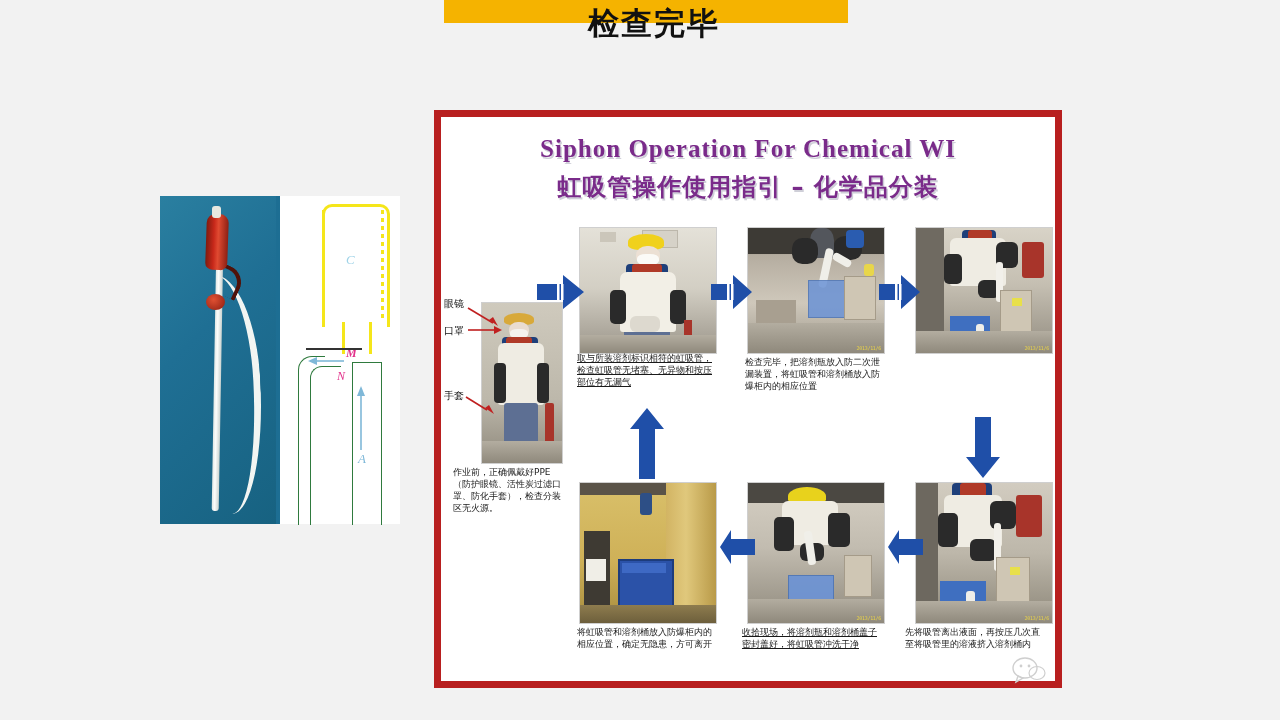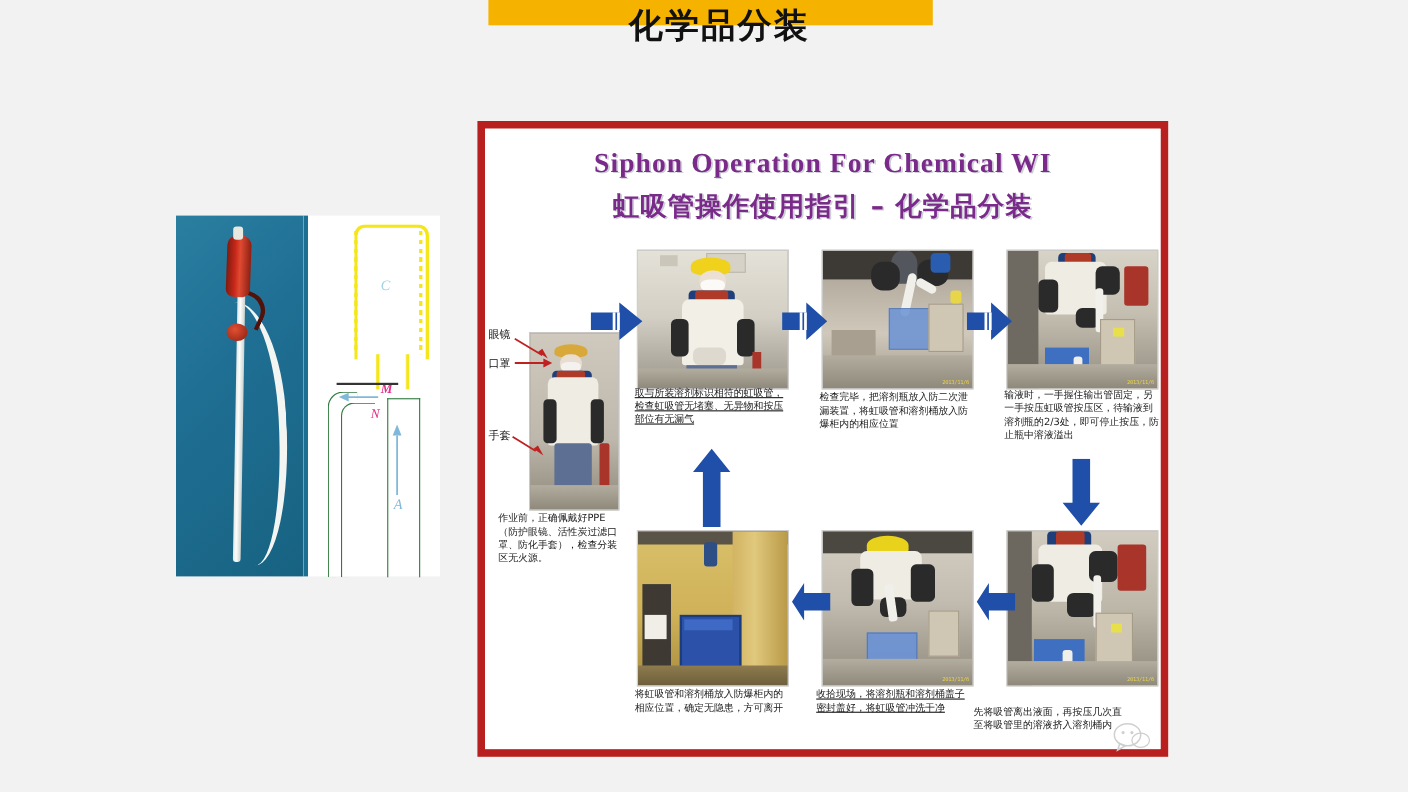--- a/index.html
+++ b/index.html
@@ -164,21 +164,21 @@
   }
   
   .scene{position:absolute;inset:0;}
   .floor{position:absolute;left:0;bottom:0;width:100%;
     background:linear-gradient(180deg,#b3ada0,#8f897c);}
 </style>
 </head>
 <body>
 
 <div id="title-banner"></div>
-<div id="page-title">化学品分装</div>
+<div id="page-title">检查完毕</div>
 
 <div id="left-figures">
 
   <div id="siphon-photo">
     <div class="tube-curve"></div>
     <div class="tube-long"></div>
     <div class="joint"></div>
     <div class="bulb"></div>
     <div class="bulb-tip"></div>
     <div class="collar"></div>
@@ -302,21 +302,20 @@
       <div style="position:absolute;left:80px;top:34px;width:7px;height:40px;background:#f2f0ea;border-radius:3px;"></div>
       <div style="position:absolute;left:84px;top:62px;width:30px;height:46px;background:#cfc6b4;border:1px solid #a59b89;"></div>
       <div style="position:absolute;left:96px;top:70px;width:10px;height:8px;background:#e8e04a;"></div>
       <div style="position:absolute;left:106px;top:14px;width:22px;height:36px;background:#a8342a;border-radius:3px;"></div>
       <div style="position:absolute;left:34px;top:88px;width:40px;height:30px;background:#3f6fc0;"></div>
       <div style="position:absolute;left:60px;top:96px;width:8px;height:14px;background:#efeee8;border-radius:3px;"></div>
       <div class="floor" style="height:22px;"></div>
     </div>
     <span class="stamp">2013/11/6</span>
   </div>
-  <div class="cap" style="left:472px;top:238px;width:142px;">输液时，一手握住输出管固定，另一手按压虹吸管按压区，待输液到溶剂瓶的2/3处，即可停止按压，防止瓶中溶液溢出</div>
 
   <div class="photo" style="left:474px;top:365px;width:136px;height:140px;">
     <div class="scene">
       <div style="position:absolute;inset:0;background:linear-gradient(180deg,#d2ccc0 0%,#bdb7aa 50%,#8d8779 100%);"></div>
       <div style="position:absolute;left:0;top:0;width:22px;height:140px;background:#6d685f;"></div>
       <div style="position:absolute;left:36px;top:0px;width:40px;height:16px;background:#1e3f7a;border-radius:4px;"></div>
       <div style="position:absolute;left:44px;top:0px;width:26px;height:14px;background:#b03a28;border-radius:3px;"></div>
       <div style="position:absolute;left:28px;top:12px;width:58px;height:52px;background:#efece3;border-radius:6px 6px 3px 3px;"></div>
       <div style="position:absolute;left:22px;top:30px;width:20px;height:34px;background:#2a2a2a;border-radius:5px;"></div>
       <div style="position:absolute;left:74px;top:18px;width:26px;height:28px;background:#2a2a2a;border-radius:6px;"></div>
@@ -324,21 +323,21 @@
       <div style="position:absolute;left:78px;top:40px;width:7px;height:48px;background:#f2f0ea;border-radius:3px;"></div>
       <div style="position:absolute;left:80px;top:74px;width:32px;height:50px;background:#cfc6b4;border:1px solid #a59b89;"></div>
       <div style="position:absolute;left:94px;top:84px;width:10px;height:8px;background:#e8e04a;"></div>
       <div style="position:absolute;left:100px;top:12px;width:26px;height:42px;background:#a8342a;border-radius:3px;"></div>
       <div style="position:absolute;left:24px;top:98px;width:46px;height:34px;background:#3f6fc0;"></div>
       <div style="position:absolute;left:50px;top:108px;width:9px;height:16px;background:#efeee8;border-radius:3px;"></div>
       <div class="floor" style="height:22px;"></div>
     </div>
     <span class="stamp">2013/11/6</span>
   </div>
-  <div class="cap" style="left:444px;top:510px;width:142px;margin-top:16px;">先将吸管离出液面，再按压几次直至将吸管里的溶液挤入溶剂桶内</div>
+  <div class="cap" style="left:464px;top:510px;width:142px;">先将吸管离出液面，再按压几次直至将吸管里的溶液挤入溶剂桶内</div>
 
   <div class="photo" style="left:306px;top:365px;width:136px;height:140px;">
     <div class="scene">
       <div style="position:absolute;inset:0;background:linear-gradient(180deg,#d6d0c4 0%,#c2bcb0 46%,#8f897c 100%);"></div>
       <div style="position:absolute;left:0;top:0;width:100%;height:20px;background:#4b4842;"></div>
       <div style="position:absolute;left:40px;top:4px;width:38px;height:18px;background:#e8d21c;border-radius:50% 50% 30% 30%;"></div>
       <div style="position:absolute;left:34px;top:18px;width:56px;height:44px;background:#efece3;border-radius:6px;"></div>
       <div style="position:absolute;left:26px;top:34px;width:20px;height:34px;background:#2a2a2a;border-radius:5px;"></div>
       <div style="position:absolute;left:80px;top:30px;width:22px;height:34px;background:#2a2a2a;border-radius:5px;"></div>
       <div style="position:absolute;left:52px;top:60px;width:24px;height:18px;background:#2a2a2a;border-radius:6px;"></div>

